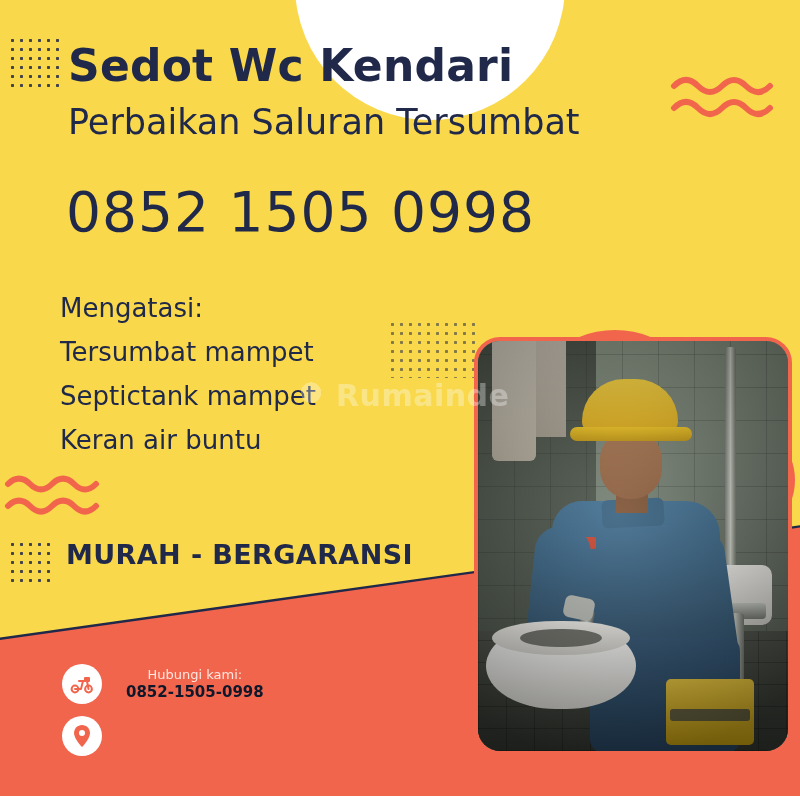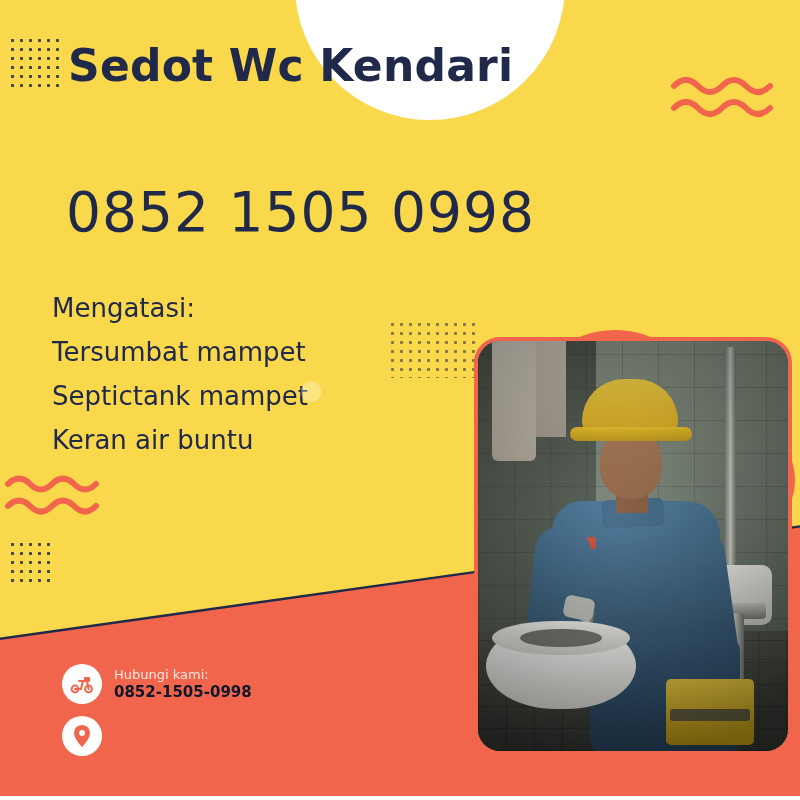--- a/index.html
+++ b/index.html
@@ -134,21 +134,21 @@
     left: 66px;
     top: 180px;
     font-size: 55px;
     font-weight: 400;
     color: #21294a;
     letter-spacing: 1px;
     white-space: nowrap;
   }
   .list {
     position: absolute;
-    left: 52px;
+    left: 60px;
     top: 286px;
     color: #21294a;
     font-size: 26px;
     line-height: 44px;
     font-weight: 400;
   }
   .list div { white-space: nowrap; }
   .guarantee {
     position: absolute;
     left: 66px;
@@ -328,21 +328,22 @@
     -webkit-mask: radial-gradient(circle at 50% 40%, #000 40%, transparent 41%);
     border-radius: 6px 16px 6px 16px;
     opacity: .9;
   }
 
   
   .footer-row {
     position: absolute;
     display: flex;
     align-items: center;
-    gap: 12px;
+    gap: 24px;
+    text-align: center;
   }
   .fr1 { left: 62px; top: 664px; }
   .fr2 { left: 62px; top: 716px; }
   .f-icon {
     width: 40px; height: 40px; border-radius: 50%;
     background: #ffffff;
     display: flex; align-items: center; justify-content: center;
     color: #f2654d;
   }
   .f-text-label {
@@ -376,29 +377,31 @@
     <path d="M4 14 Q16 2 28 14 T52 14 T76 14 T100 14" fill="none" stroke="#f2654d" stroke-width="6" stroke-linecap="round"></path>
     <path d="M4 36 Q16 24 28 36 T52 36 T76 36 T100 36" fill="none" stroke="#f2654d" stroke-width="6" stroke-linecap="round"></path>
   </svg>
 
   <svg class="squiggle sq-ml" width="96" height="52" viewBox="0 0 96 52">
     <path d="M4 14 Q15 3 26 14 T48 14 T70 14 T92 14" fill="none" stroke="#f2654d" stroke-width="6" stroke-linecap="round"></path>
     <path d="M4 36 Q15 25 26 36 T48 36 T70 36 T92 36" fill="none" stroke="#f2654d" stroke-width="6" stroke-linecap="round"></path>
   </svg>
 
   <div class="headline">Sedot Wc Kendari</div>
+  <div class="subhead">Perbaikan Saluran Tersumbat</div>
   <div class="phone">0852 1505 0998</div>
 
   <div class="list">
     <div>Mengatasi:</div>
     <div>Tersumbat mampet</div>
     <div>Septictank mampet</div>
     <div>Keran air buntu</div>
   </div>
 
+  <div class="guarantee">MURAH - BERGARANSI</div>
 
   <div class="photo-card">
     <div class="photo-inner">
       <div class="wall"></div>
       <div class="wall-dark"></div>
       <div class="towel"></div>
       <div class="towel2"></div>
       <div class="pipe-right"></div>
       <div class="floor"></div>
 
@@ -424,20 +427,21 @@
       <div class="toilet-seat"></div>
       <div class="toilet-hole"></div>
       <div class="toolbox"></div>
       <div class="toolbox-band"></div>
       <div class="photo-shade"></div>
     </div>
   </div>
 
   <div class="watermark">
     <div class="wm-mark"></div>
+    <span>Rumainde</span>
   </div>
 
   <div class="footer-row fr1">
     <div class="f-icon">
       <svg width="24" height="20" viewBox="0 0 24 20" aria-hidden="true">
         <circle cx="5" cy="15" r="3.4" fill="none" stroke="#f2654d" stroke-width="2"></circle>
         <circle cx="18.5" cy="15" r="3.4" fill="none" stroke="#f2654d" stroke-width="2"></circle>
         <path d="M5 15 L11 15 L13 7 L9 7" fill="none" stroke="#f2654d" stroke-width="2" stroke-linecap="round" stroke-linejoin="round"></path>
         <path d="M13 7 L17 7 L18.5 15" fill="none" stroke="#f2654d" stroke-width="2" stroke-linecap="round" stroke-linejoin="round"></path>
         <rect x="14" y="3" width="6" height="5" rx="1" fill="#f2654d"></rect>

